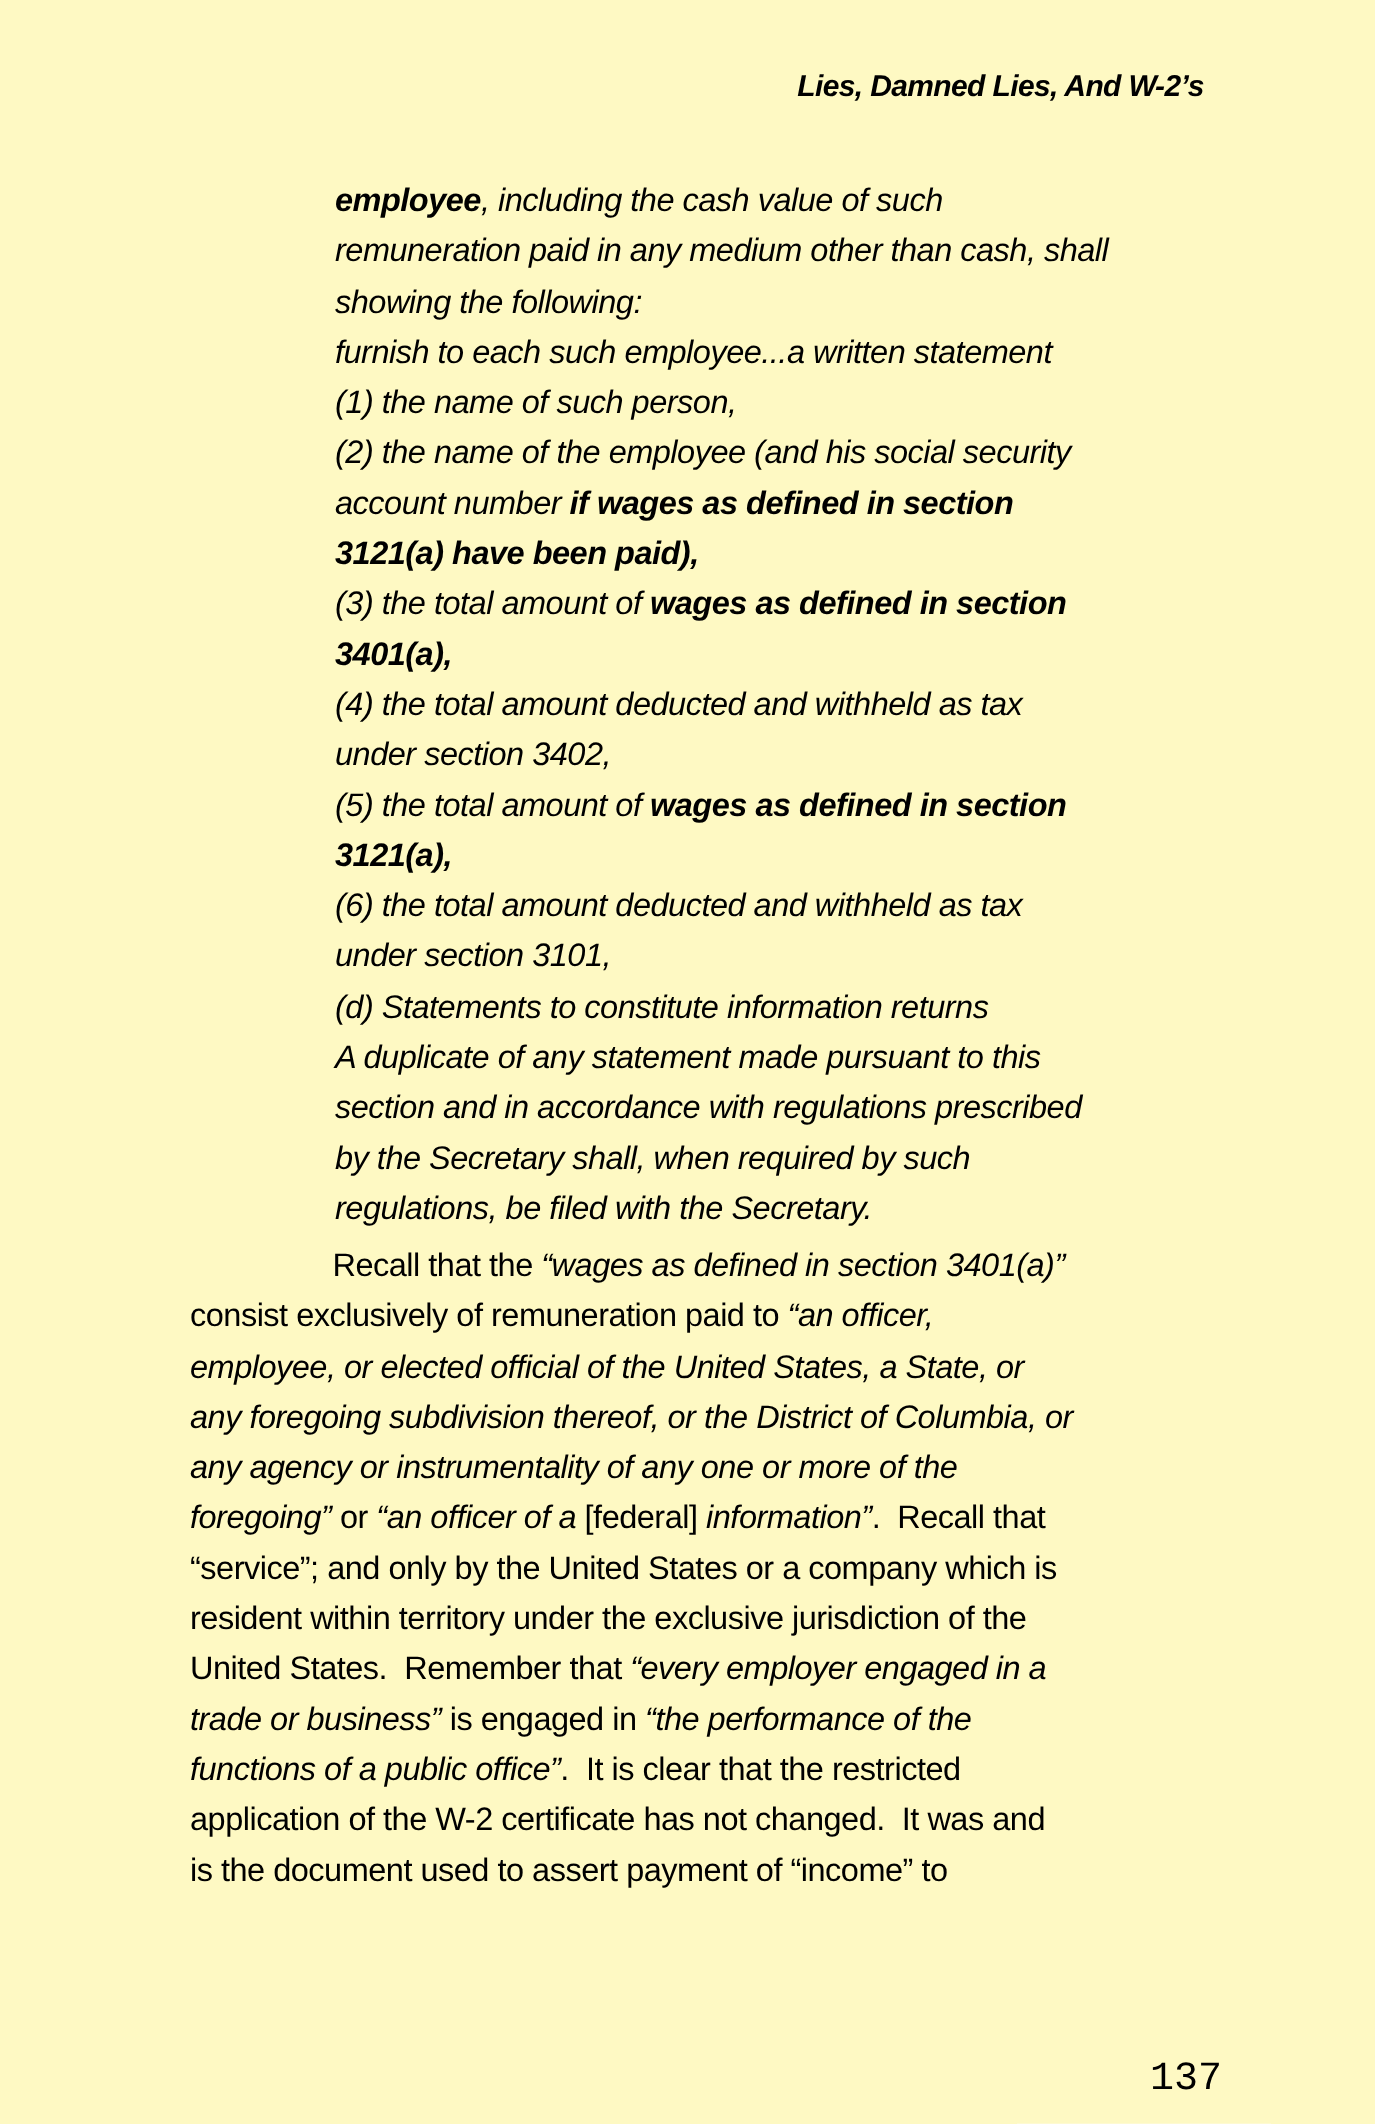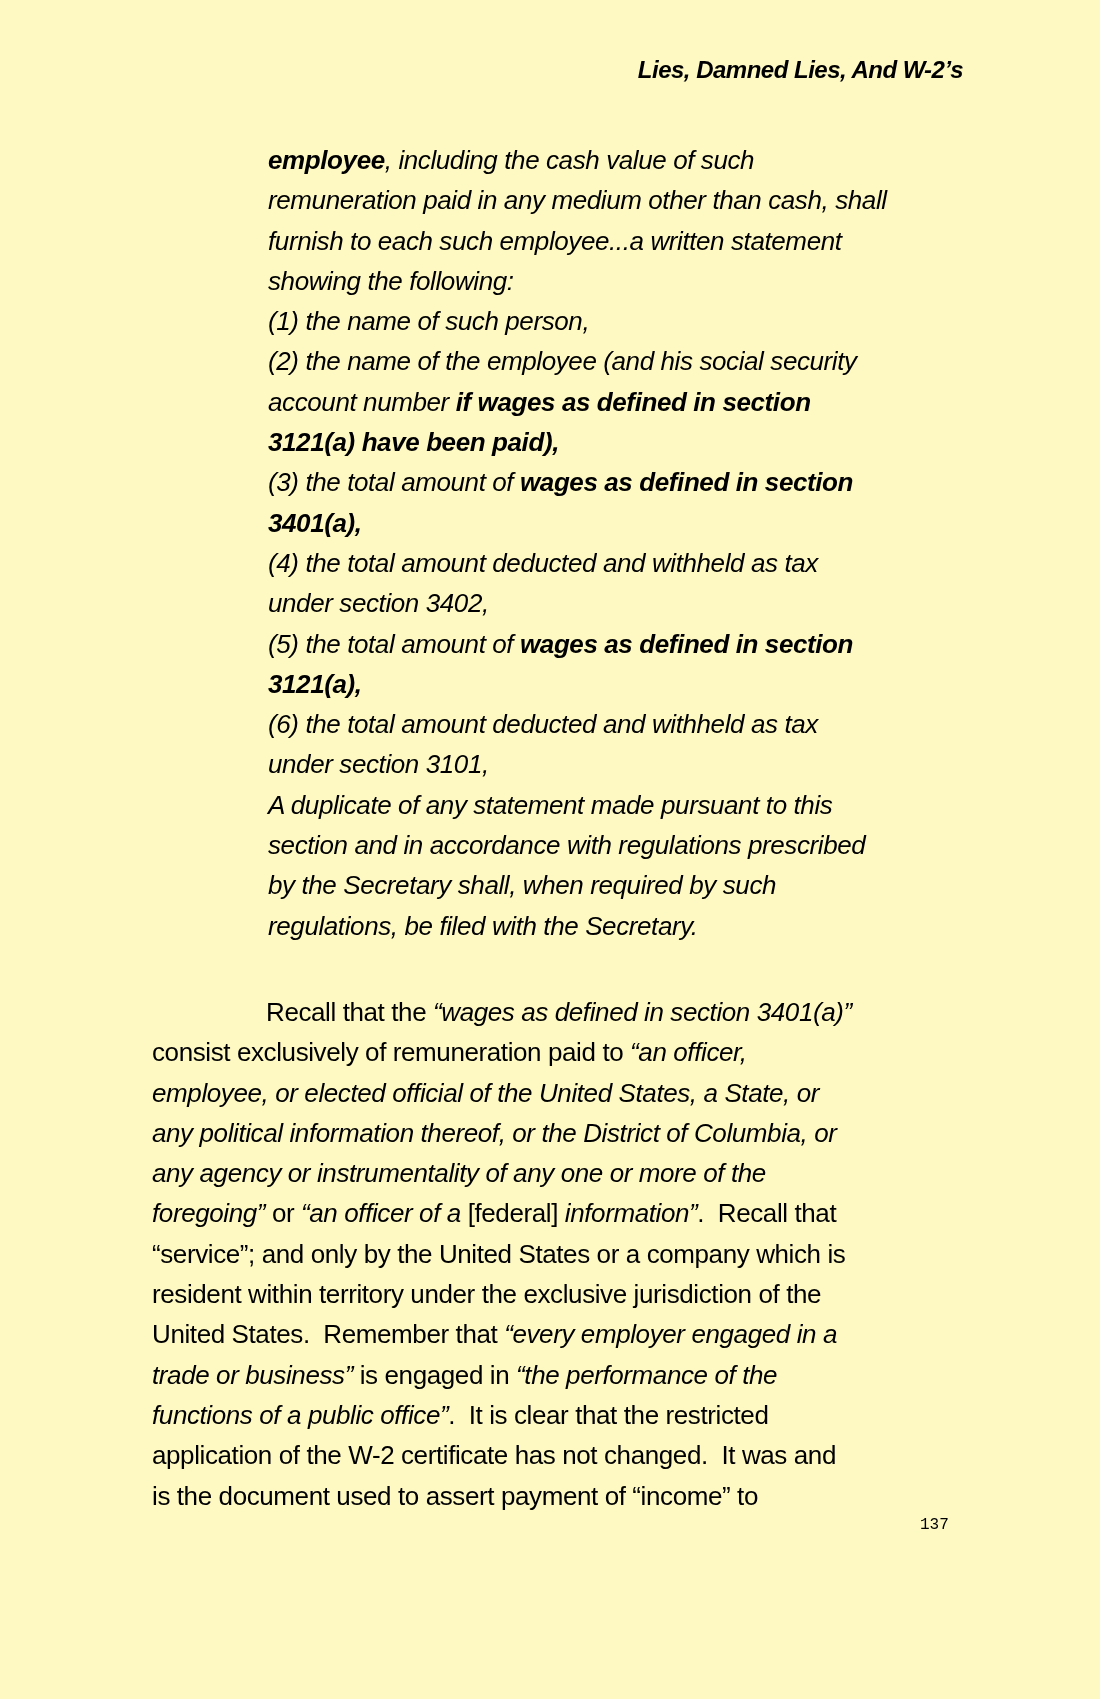--- a/index.html
+++ b/index.html
@@ -39,60 +39,61 @@
     letter-spacing: -0.4px;
     white-space: pre;
   }
   .quote .tline { font-style: italic; }
   .it { font-style: italic; }
   .bd { font-weight: bold; }
   .para .tline:first-child { padding-left: 114px; }
   .page-number {
     position: absolute;
     left: 920px;
-    top: 1516px;
+    top: 1644px;
     font-family: "Liberation Mono", monospace;
-    font-size: 16px;
+    font-size: 32px;
     letter-spacing: 0px;
   }
 </style>
 </head>
 <body>
 
 <div class="page">
   <div class="header-title">Lies, Damned Lies, And W-2’s</div>
 
   <div class="quote">
       <div class="tline"><span class="it bd">employee</span><span class="it">, including the cash value of such</span></div>
       <div class="tline"><span class="it">remuneration paid in any medium other than cash, shall</span></div>
+      <div class="tline"><span class="it">showing the following:</span></div>
       <div class="tline"><span class="it">furnish to each such employee...a written statement</span></div>
-      <div class="tline"><span class="it">showing the following:</span></div>
       <div class="tline"><span class="it">(1) the name of such person,</span></div>
       <div class="tline"><span class="it">(2) the name of the employee (and his social security</span></div>
       <div class="tline"><span class="it">account number </span><span class="it bd">if wages as defined in section</span></div>
       <div class="tline"><span class="it bd">3121(a) have been paid),</span></div>
       <div class="tline"><span class="it">(3) the total amount of </span><span class="it bd">wages as defined in section</span></div>
       <div class="tline"><span class="it bd">3401(a),</span></div>
       <div class="tline"><span class="it">(4) the total amount deducted and withheld as tax</span></div>
       <div class="tline"><span class="it">under section 3402,</span></div>
       <div class="tline"><span class="it">(5) the total amount of </span><span class="it bd">wages as defined in section</span></div>
       <div class="tline"><span class="it bd">3121(a),</span></div>
       <div class="tline"><span class="it">(6) the total amount deducted and withheld as tax</span></div>
       <div class="tline"><span class="it">under section 3101,</span></div>
+      <div class="tline"><span class="it">(d) Statements to constitute information returns</span></div>
       <div class="tline"><span class="it">A duplicate of any statement made pursuant to this</span></div>
       <div class="tline"><span class="it">section and in accordance with regulations prescribed</span></div>
       <div class="tline"><span class="it">by the Secretary shall, when required by such</span></div>
       <div class="tline"><span class="it">regulations, be filed with the Secretary.</span></div>
     </div>
 
   <div class="para">
       <div class="tline"><span>Recall that the </span><span class="it">“wages as defined in section 3401(a)”</span></div>
       <div class="tline"><span>consist exclusively of remuneration paid to </span><span class="it">“an officer,</span></div>
       <div class="tline"><span class="it">employee, or elected official of the United States, a State, or</span></div>
-      <div class="tline"><span class="it">any political information thereof, or the District of Columbia, or</span></div>
+      <div class="tline"><span class="it">any foregoing subdivision thereof, or the District of Columbia, or</span></div>
       <div class="tline"><span class="it">any agency or instrumentality of any one or more of the</span></div>
       <div class="tline"><span class="it">foregoing”</span><span> or </span><span class="it">“an officer of a</span><span> [federal] </span><span class="it">information”</span><span>.  Recall that</span></div>
       <div class="tline"><span>“service”; and only by the United States or a company which is</span></div>
       <div class="tline"><span>resident within territory under the exclusive jurisdiction of the</span></div>
       <div class="tline"><span>United States.  Remember that </span><span class="it">“every employer engaged in a</span></div>
       <div class="tline"><span class="it">trade or business”</span><span> is engaged in </span><span class="it">“the performance of the</span></div>
       <div class="tline"><span class="it">functions of a public office”</span><span>.  It is clear that the restricted</span></div>
       <div class="tline"><span>application of the W-2 certificate has not changed.  It was and</span></div>
       <div class="tline"><span>is the document used to assert payment of “income” to</span></div>
     </div>

